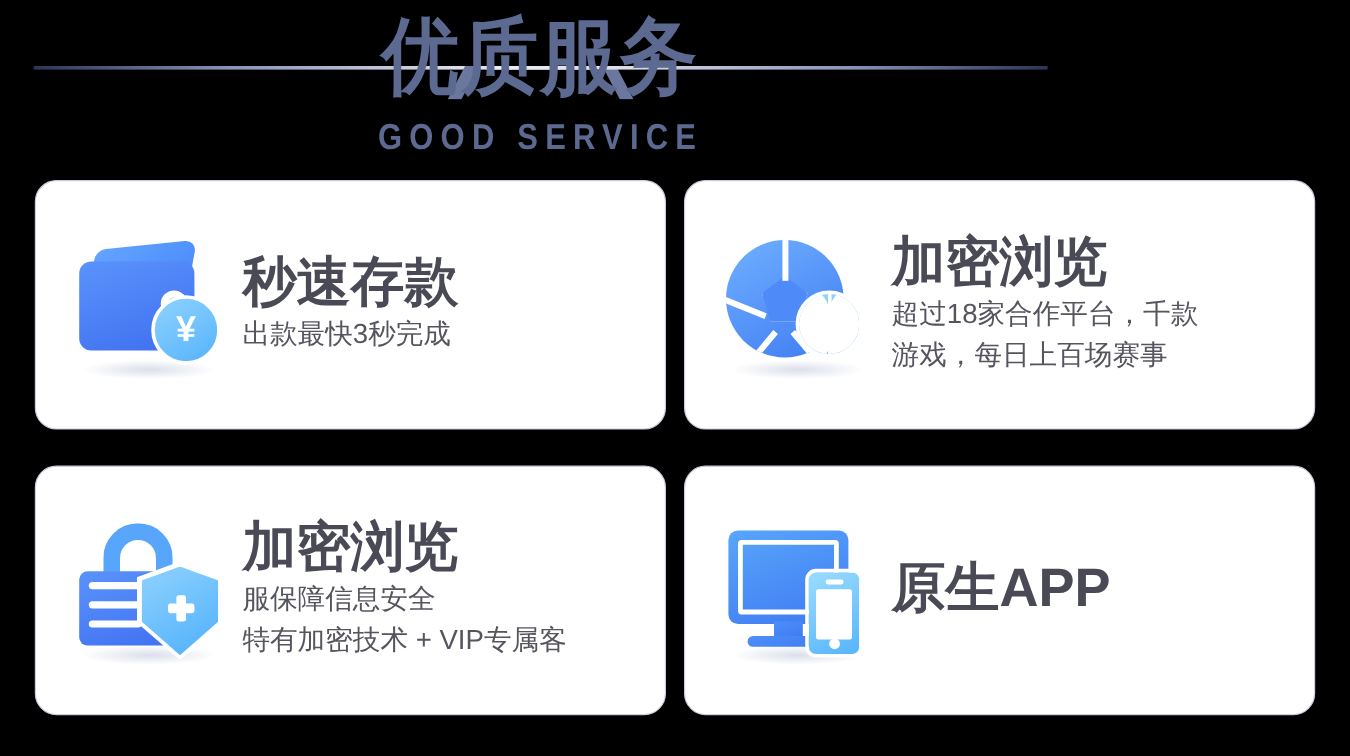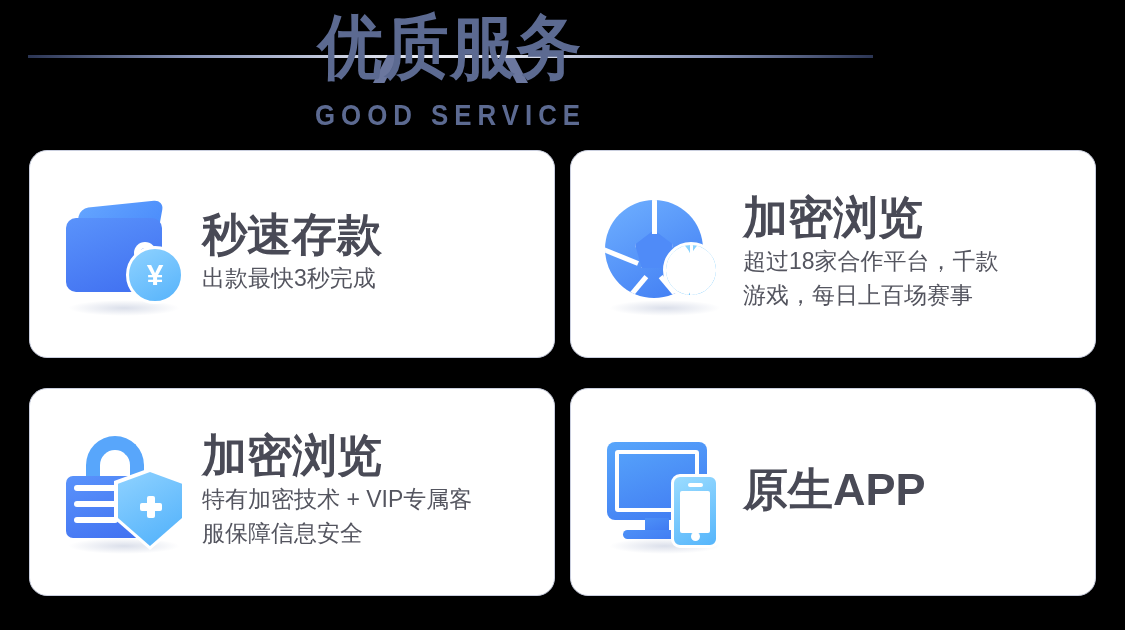--- a/index.html
+++ b/index.html
@@ -323,22 +323,22 @@
       </div>
       <div class="shield-ring"></div>
       <div class="shield"></div>
       <div class="cross">
         <i class="cx-v"></i>
         <i class="cx-h"></i>
       </div>
     </div>
     <div class="texts">
       <div class="card-title">加密浏览</div>
+      <div class="card-sub">服保障信息安全</div>
       <div class="card-sub">特有加密技术 + VIP专属客</div>
-      <div class="card-sub">服保障信息安全</div>
     </div>
   </div>
 
   <div class="card">
     <div class="icon-wrap">
       <div class="ishadow"></div>
       <div class="monitor"></div>
       <div class="m-neck"></div>
       <div class="m-base"></div>
       <div class="phone">

